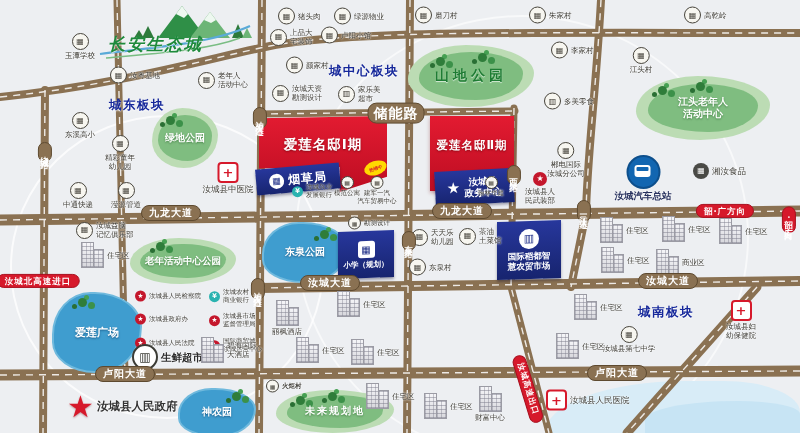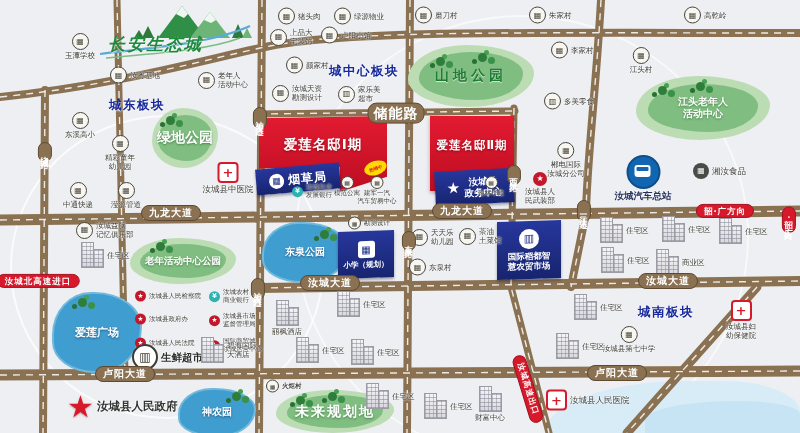--- a/index.html
+++ b/index.html
@@ -144,41 +144,41 @@
       <path d="M262,0 L259,433"></path>
       <path d="M410,0 L407,433"></path>
       <path d="M514,108 L511,287 L549,433"></path>
       <path d="M601,0 C596,90 587,160 586,213 L571,287"></path>
       <path d="M757,287 L627,433"></path>
     </g>
   </svg>
 
   <div class="park pgreen" style="left:152px;top:108px;width:66px;height:60px;">
     <i class="tree" style="left:14px;top:8px;"></i>
-    <span class="plabel" style="font-size:14px;">绿地公园</span>
+    <span class="plabel" style="font-size:10px;">绿地公园</span>
   </div>
   <div class="park pgreen" id="mountain-park" style="left:408px;top:45px;width:126px;height:62px;">
     <i class="tree" style="left:28px;top:12px;"></i>
     <i class="tree" style="left:70px;top:8px;"></i>
     <span class="plabel">山地公园</span>
   </div>
   <div class="park pgreen" style="left:636px;top:76px;width:134px;height:64px;">
     <i class="tree" style="left:22px;top:10px;"></i>
     <i class="tree" style="left:60px;top:6px;"></i>
     <span class="plabel" style="font-size:10px;">江头老年人
 活动中心</span>
   </div>
   <div class="park pgreen" style="left:130px;top:238px;width:106px;height:46px;">
     <i class="tree" style="left:26px;top:4px;"></i>
     <span class="plabel" style="font-size:9.5px;">老年活动中心公园</span>
   </div>
   <div class="park pgreen" style="left:276px;top:390px;width:118px;height:43px;">
     <i class="tree" style="left:20px;top:6px;"></i>
     <i class="tree" style="left:52px;top:2px;"></i>
-    <span class="plabel" style="font-size:14px;letter-spacing:2px;">未来规划地</span>
+    <span class="plabel" style="font-size:10px;letter-spacing:2px;">未来规划地</span>
   </div>
   <div class="park pond" style="left:178px;top:388px;width:74px;height:45px;">
     <i class="tree" style="left:52px;top:2px;"></i>
     <span class="plabel" style="font-size:10px;">神农园</span>
   </div>
   <div class="park pond" style="left:52px;top:292px;width:86px;height:77px;">
     <i class="tree" style="left:24px;top:4px;"></i>
     <span class="plabel" style="font-size:11px;">爱莲广场</span>
   </div>
   <div class="park pond" style="left:262px;top:222px;width:82px;height:57px;">

